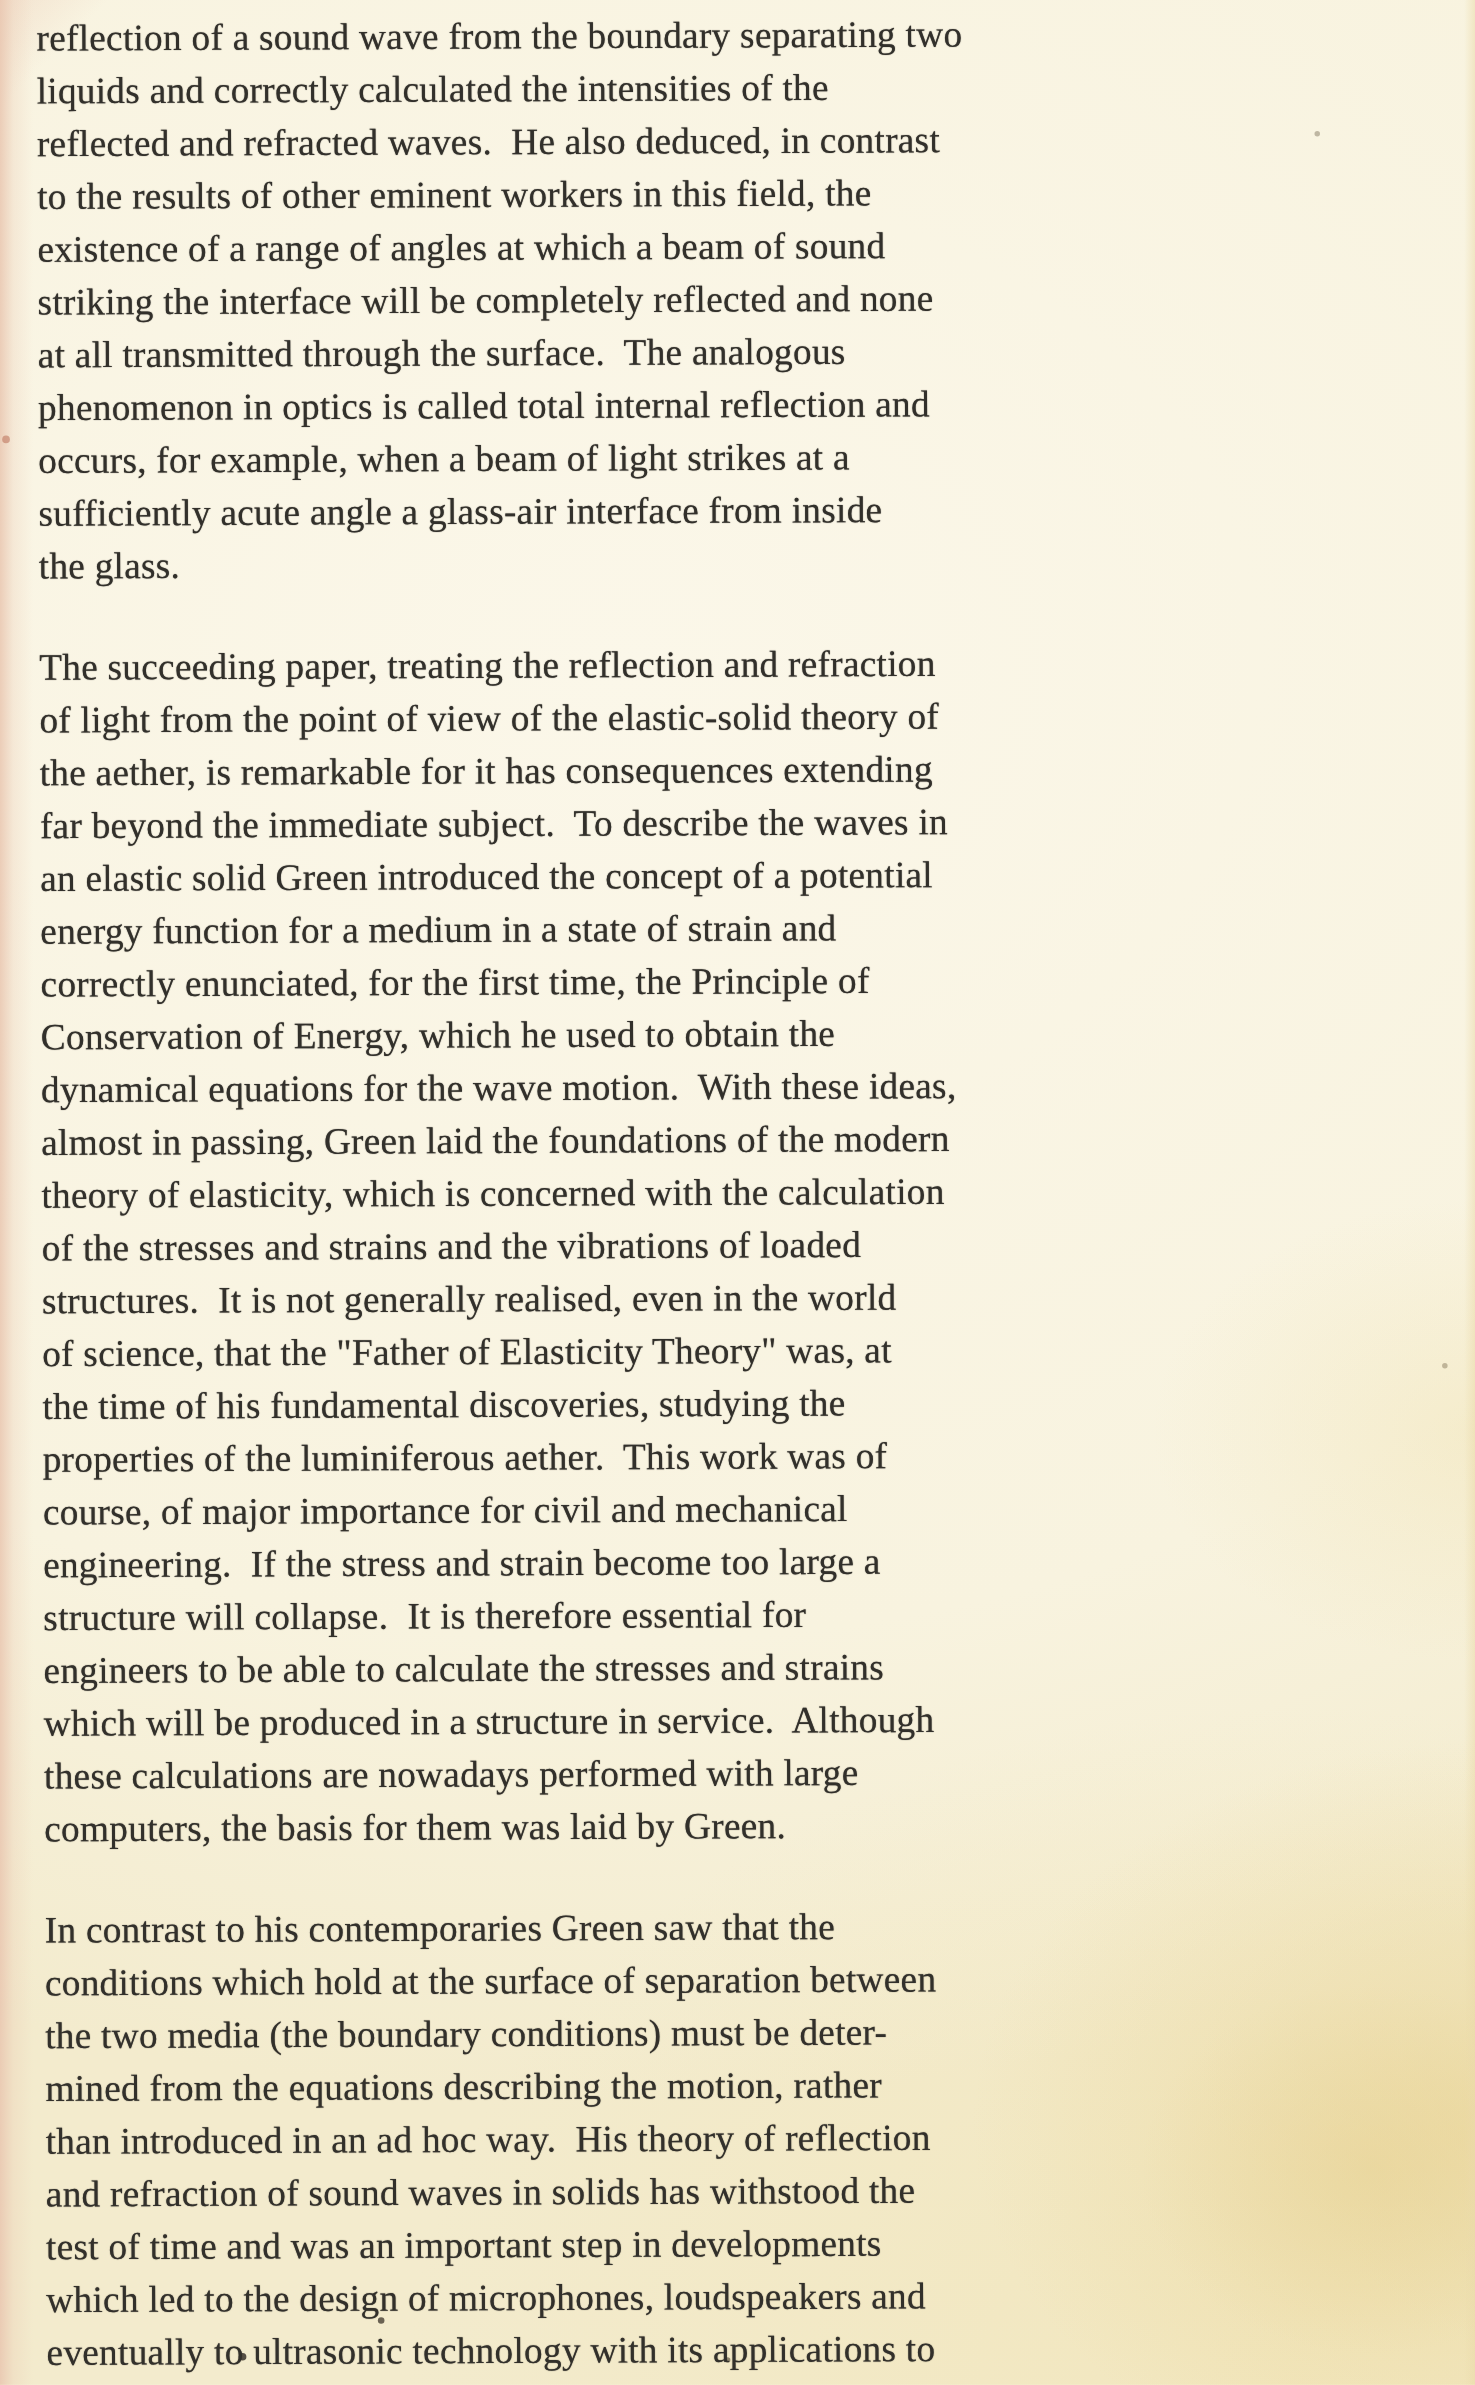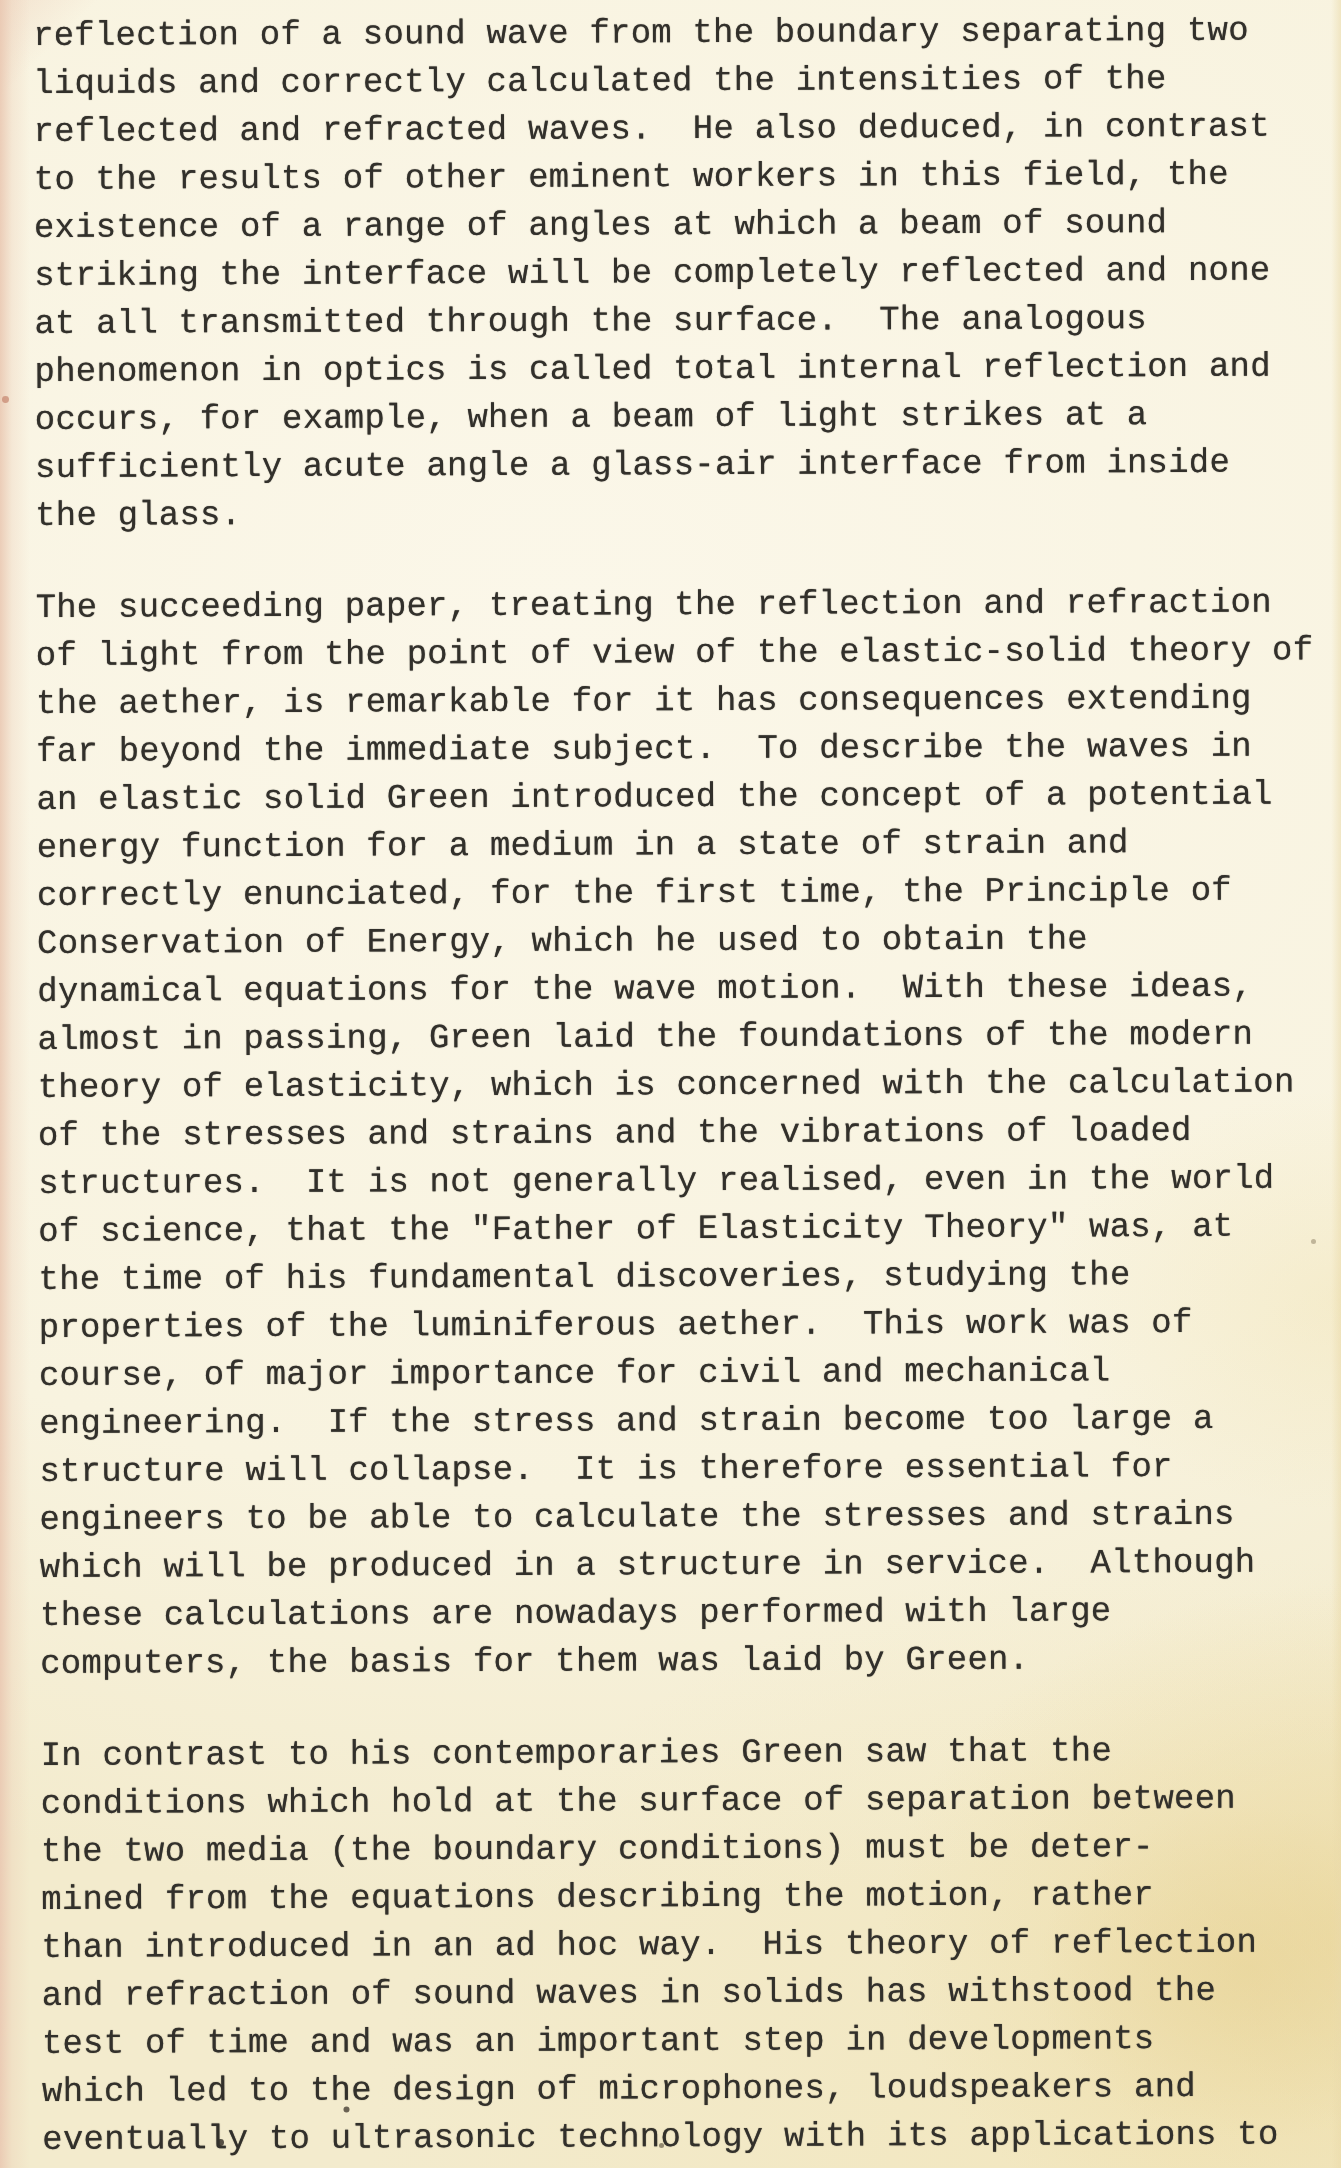--- a/index.html
+++ b/index.html
@@ -14,20 +14,21 @@
       
       radial-gradient(760px 560px at 101% 89%, rgba(231,207,138,0.50), rgba(231,207,138,0) 62%),
       radial-gradient(300px 240px at 93% 91%, rgba(222,196,124,0.30), rgba(222,196,124,0) 70%),
       radial-gradient(1250px 950px at 88% 100%, rgba(240,224,168,0.42), rgba(240,224,168,0) 65%),
       radial-gradient(420px 300px at 100% 60%, rgba(238,220,160,0.30), rgba(238,220,160,0) 70%),
       
       linear-gradient(90deg, rgba(233,198,176,0.85) 0px, rgba(233,198,176,0.28) 12px, rgba(250,246,228,0) 30px),
       linear-gradient(135deg, rgba(236,205,185,0.45) 0px, rgba(236,205,185,0) 70px),
       
       radial-gradient(1700px 1300px at 42% 28%, #fbf7e9 0%, #f8f3df 68%, #f3ebcd 100%);
+    font-family: Liberation Serif, serif;
   }
   .text-block{
     position:absolute;left:33px;top:12px;width:1295px;
     transform:rotate(-0.25deg);transform-origin:0 0;
   }
   .text-block p{
     margin:0 0 44px 0;
     font-size:34px;line-height:48px;
     color:var(--ink,#32302b);
     white-space:pre-wrap;

